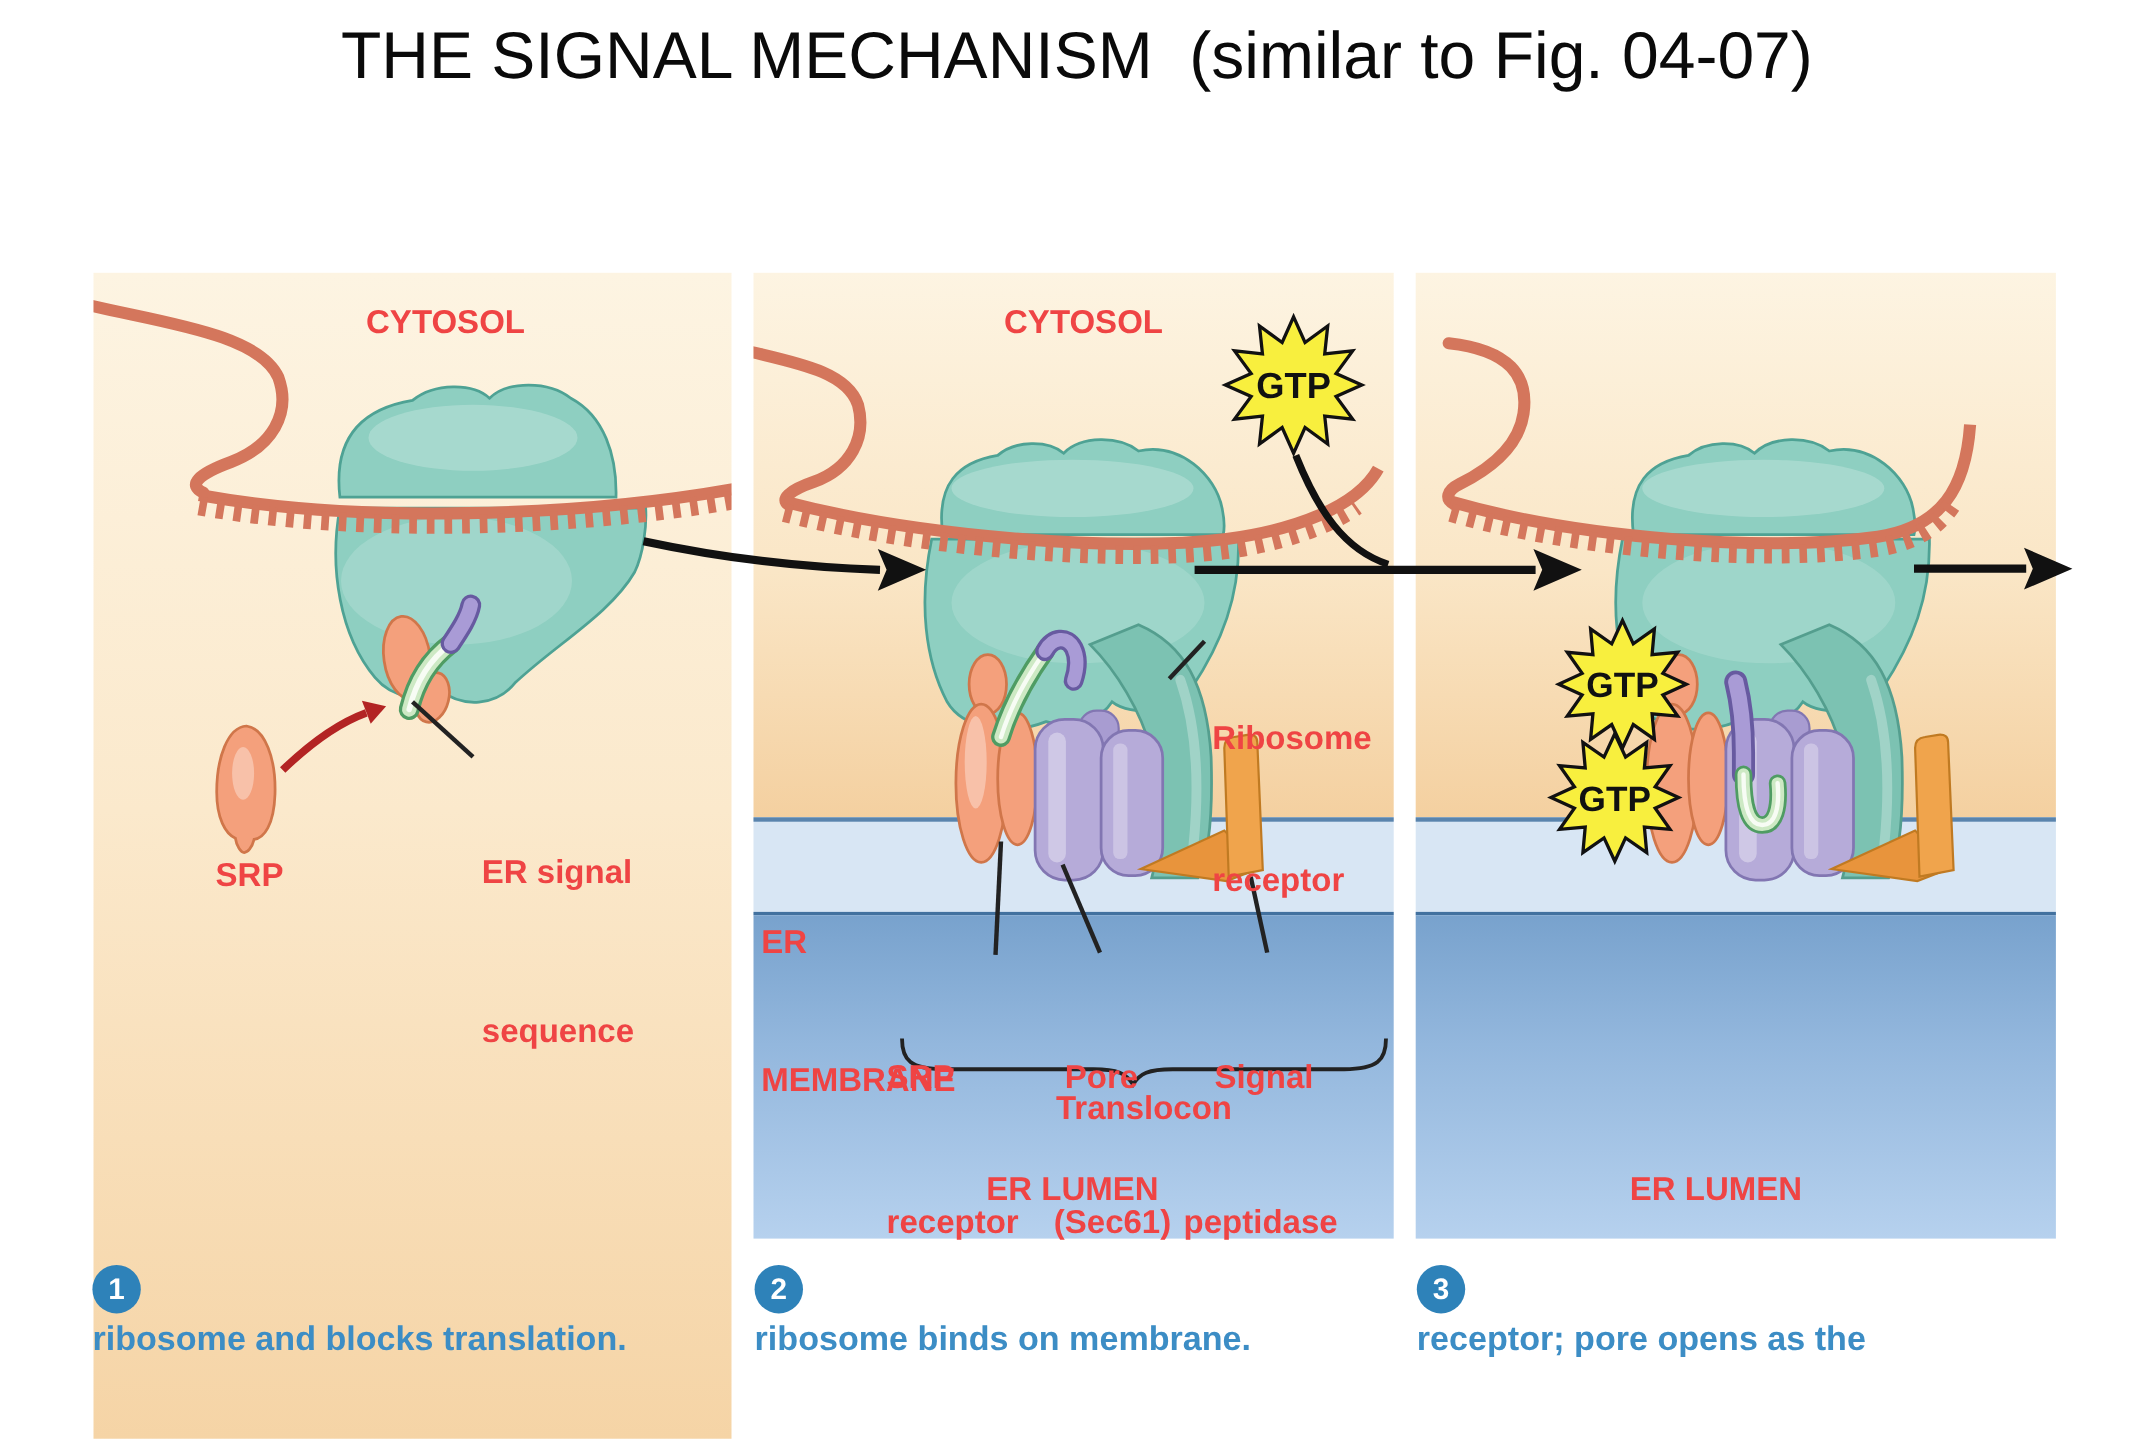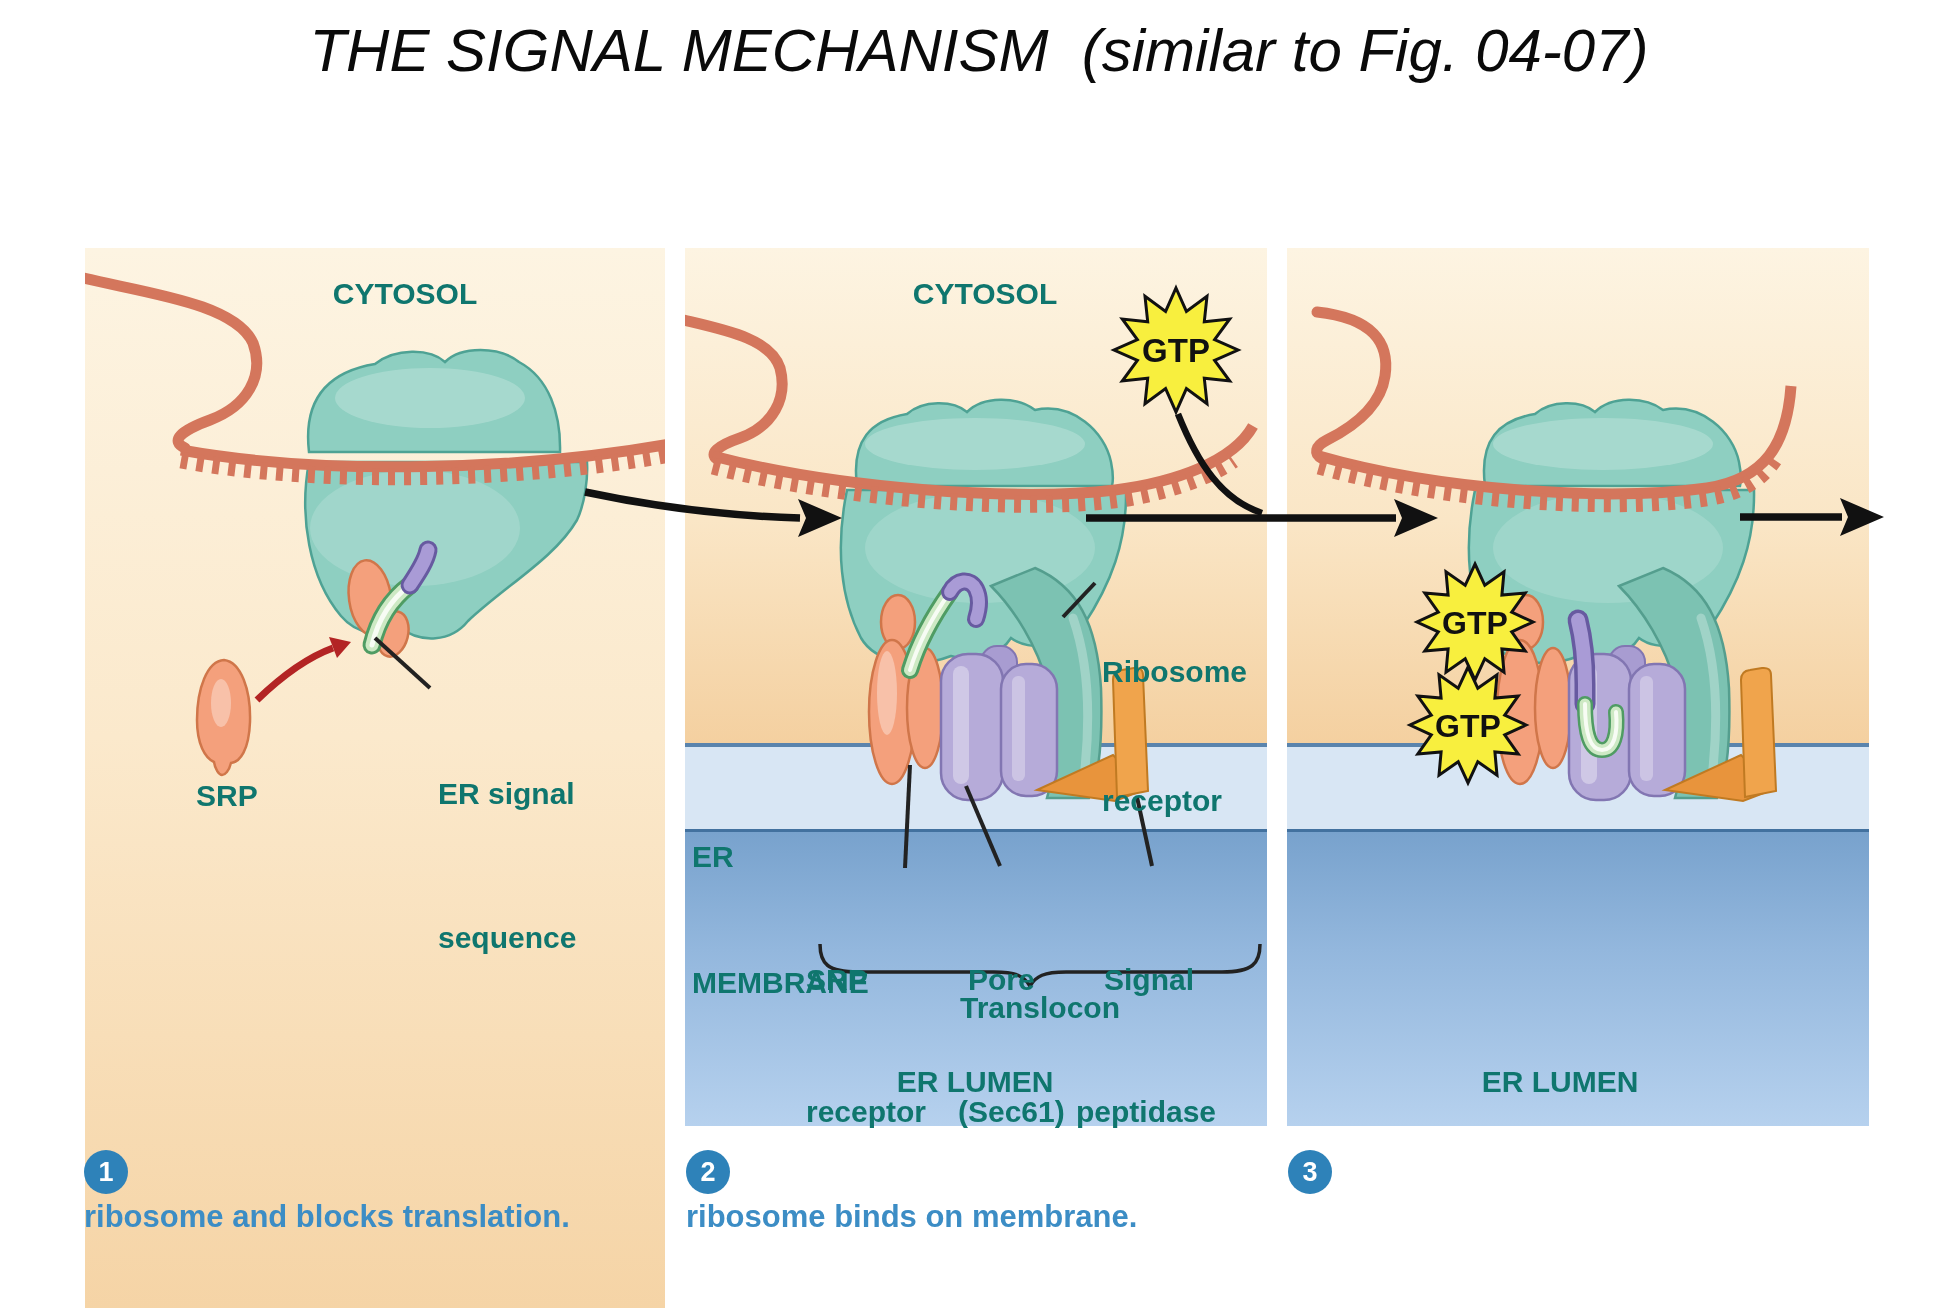--- a/index.html
+++ b/index.html
@@ -4,34 +4,34 @@
 <style>
   html,body{margin:0;padding:0;}
   body{
     width:1958px;height:1308px;position:relative;overflow:hidden;
     background:#ffffff;
     font-family:"Liberation Sans",sans-serif;
   }
   #title{
     position:absolute;left:0;top:16px;width:100%;
     text-align:center;font-size:60px;font-weight:400;color:#0a0a0a;
-    white-space:pre;letter-spacing:0px;font-style:italic;
+    white-space:pre;letter-spacing:0px;
   }
   .panel{position:absolute;top:248px;height:1086px;}
   #panel1{left:85px;width:580px;background:linear-gradient(180deg,#fdf4e2 0%,#fbe9cc 45%,#f5d3a4 100%);}
   #panel2{left:685px;width:582px;}
   #panel3{left:1287px;width:582px;}
   .cytosol-bg{position:absolute;left:0;top:0;width:100%;height:495px;
     background:linear-gradient(180deg,#fdf4e2 0%,#fae6c6 55%,#f4d0a0 100%);}
   .membrane{position:absolute;left:0;top:495px;width:100%;height:89px;
     background:#d8e6f4;border-top:4px solid #5a84ad;border-bottom:3px solid #42719f;box-sizing:border-box;}
   .lumen{position:absolute;left:0;top:584px;width:100%;height:294px;
     background:linear-gradient(180deg,#78a2cd 0%,#93b7dd 40%,#b6d1ee 100%);}
   .psvg{position:absolute;left:0;top:0;}
-  .lbl{position:absolute;font-weight:700;font-size:30px;line-height:43px;color:#0f766e;white-space:pre;}
+  .lbl{position:absolute;font-weight:700;font-size:30px;line-height:43px;color:#ef4444;white-space:pre;}
   .ctr{text-align:center;}
   #overlay{position:absolute;left:0;top:0;pointer-events:none;}
   .caption{position:absolute;width:612px;font-weight:700;font-size:31px;line-height:46px;color:#3c8dc5;}
   .cap-row1{display:flex;align-items:flex-start;}
   .badge{flex:0 0 auto;display:flex;width:44px;height:44px;border-radius:50%;
     background:#2e82b9;color:#ffffff;align-items:center;justify-content:center;
     font-size:27px;font-weight:700;margin-right:18px;margin-top:2px;}
 </style>
 </head>
 <body>
@@ -234,13 +234,14 @@
   <div class="cap-row1">
     <span class="badge">2</span>
   </div>
   <div>ribosome binds on membrane.</div>
 </div>
 
 <div class="caption" style="left:1288px;top:1148px;">
   <div class="cap-row1">
     <span class="badge">3</span>
   </div>
+  <div>receptor; pore opens as the</div>
 </div>
 
 </body></html>

